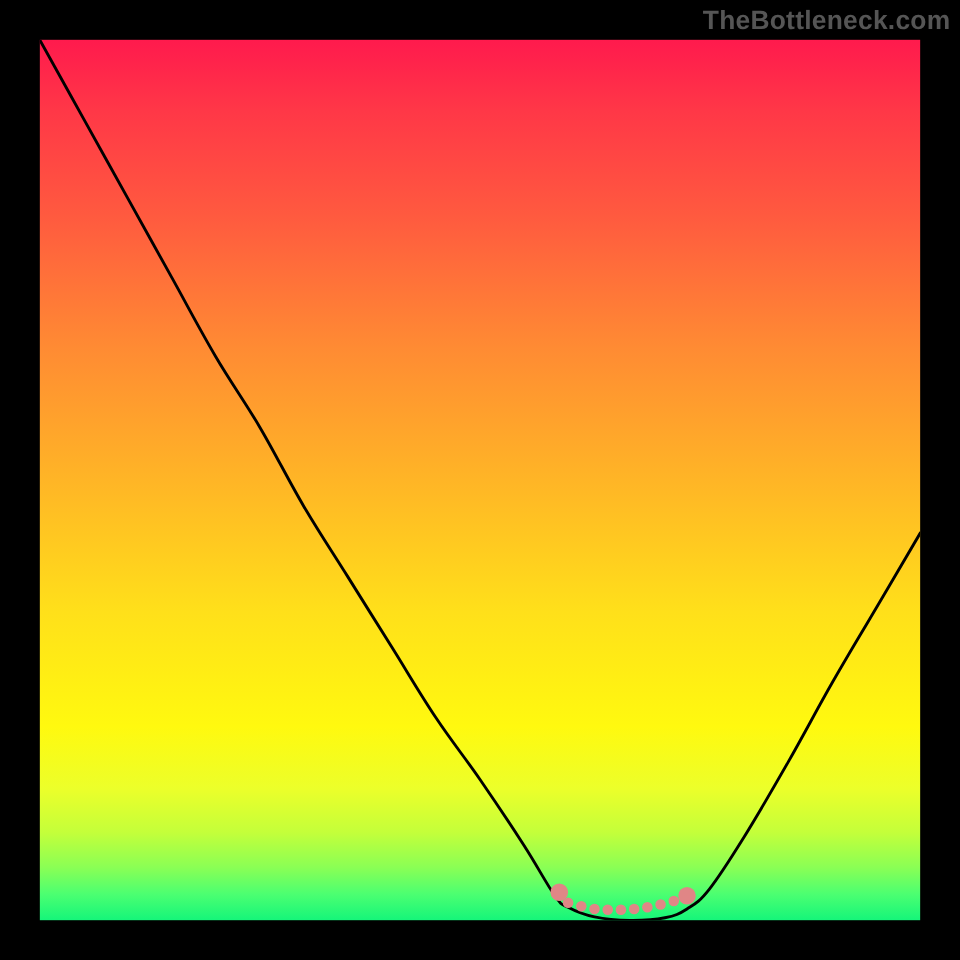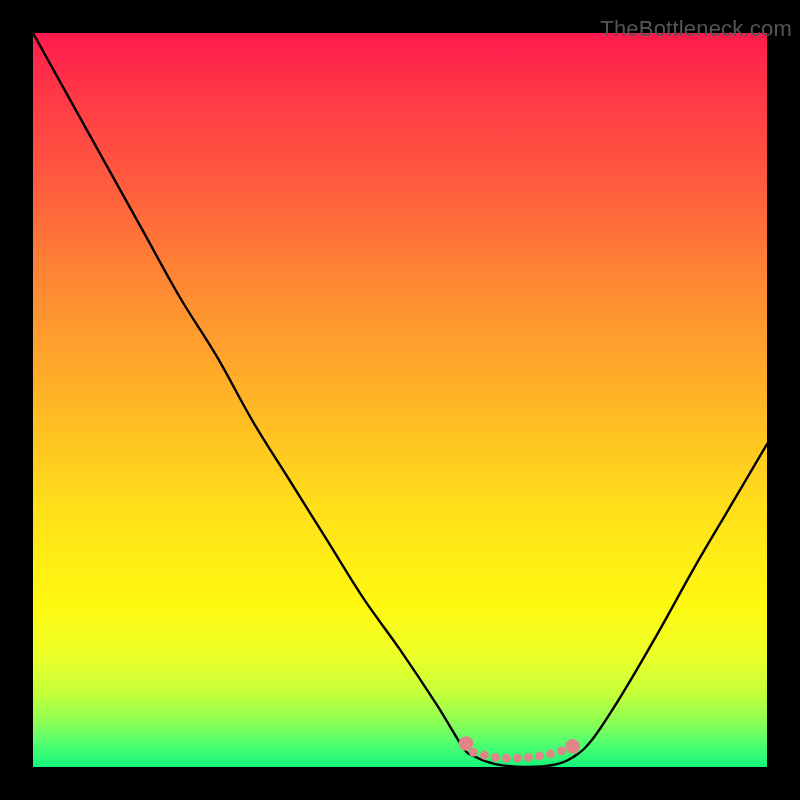--- a/index.html
+++ b/index.html
@@ -12,25 +12,25 @@
     font-family: Arial, Helvetica, sans-serif;
   }
   .frame {
     position: relative;
     width: 800px;
     height: 800px;
     background: #000;
   }
   .watermark {
     position: absolute;
-    top: 16px;
+    top: 4px;
     right: 8px;
     color: #555;
     font-size: 22px;
-    font-weight: 400;
+    font-weight: 700;
     letter-spacing: 0.2px;
     z-index: 10;
   }
   .plot-area {
     position: absolute;
     left: 33px;
     top: 33px;
     width: 734px;
     height: 734px;
     overflow: hidden;

